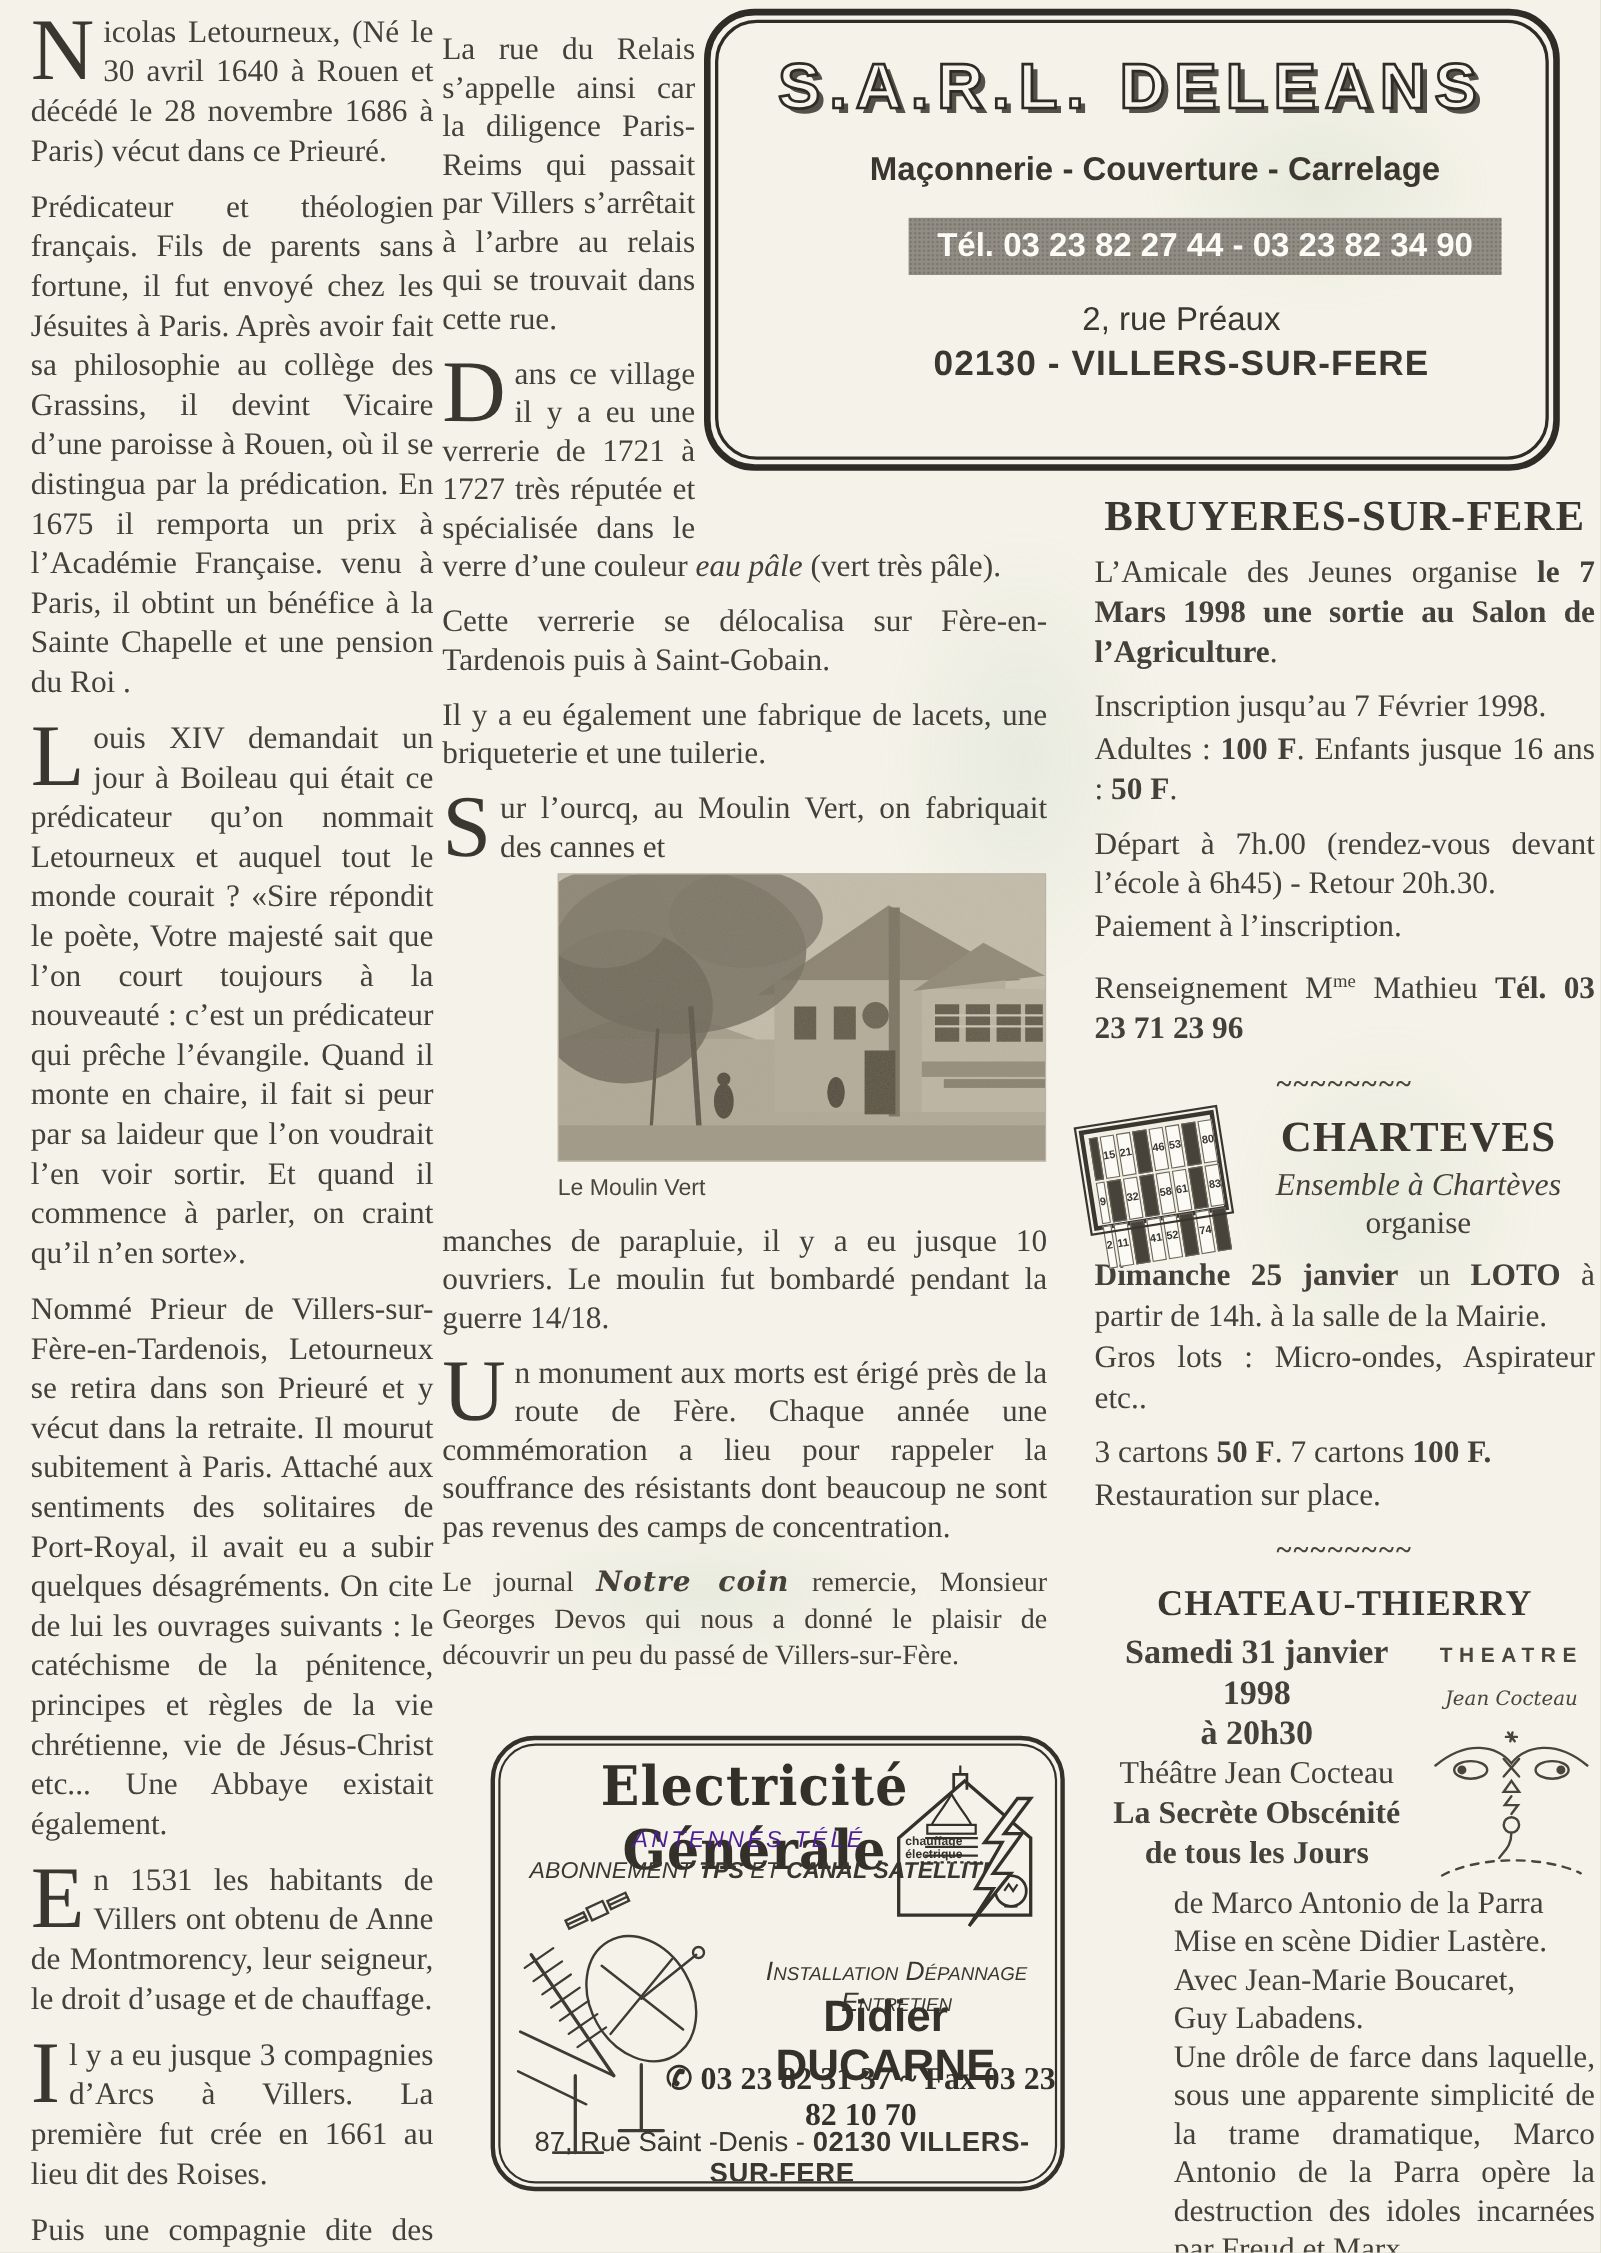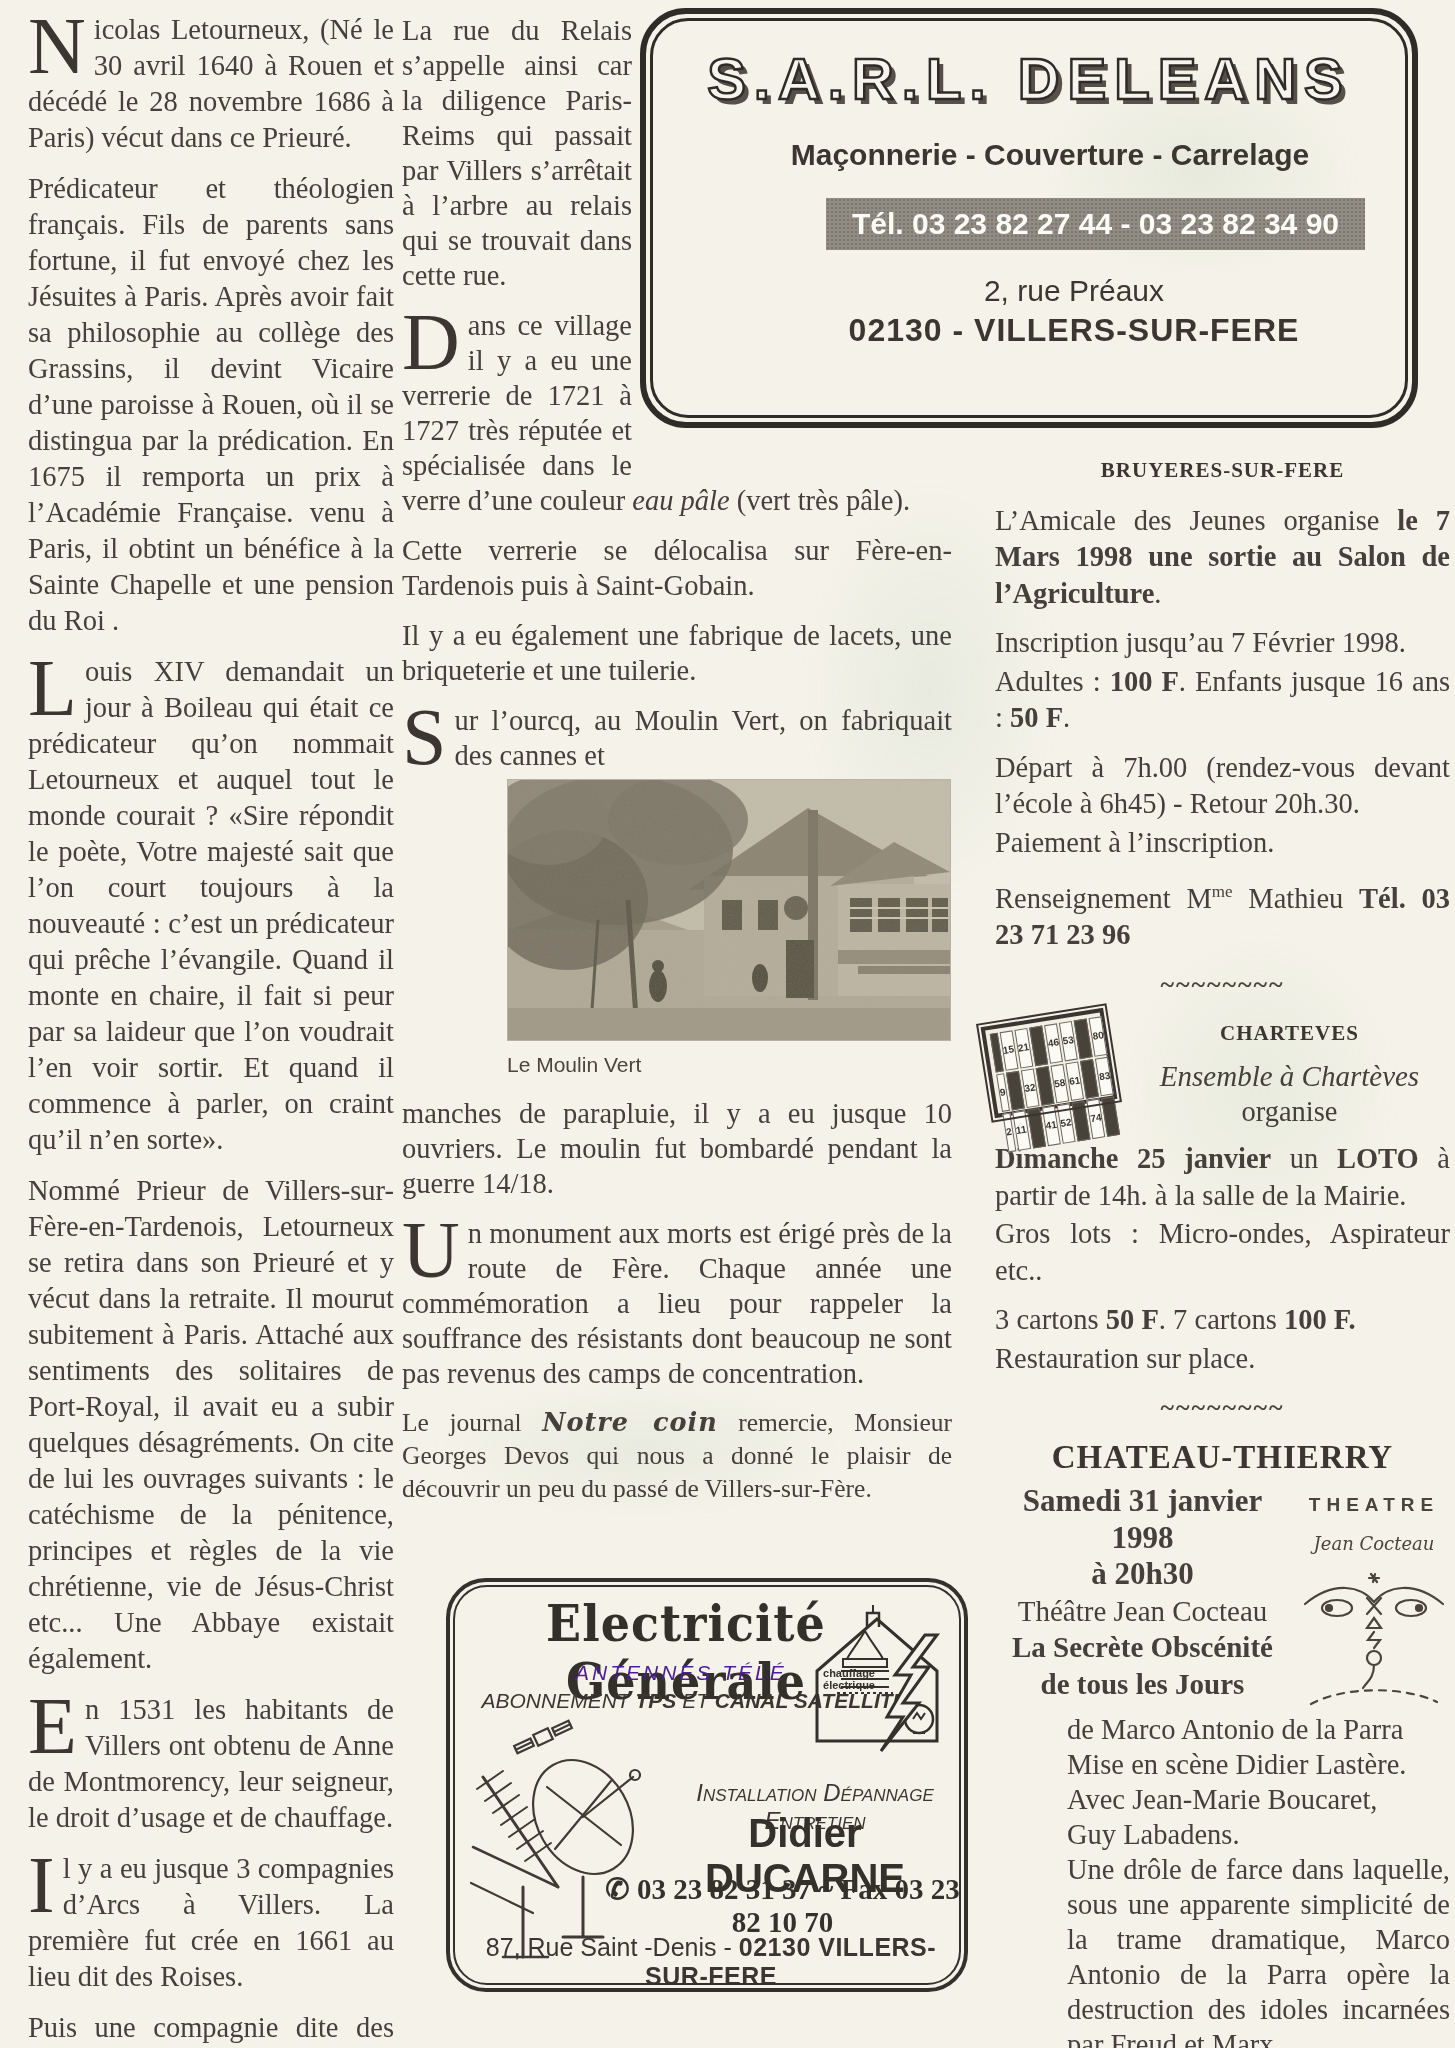--- a/index.html
+++ b/index.html
@@ -22,21 +22,21 @@
   .it{font-style:italic;}
   .scriptword{font-style:italic;font-weight:bold;font-family:"DejaVu Serif",serif;letter-spacing:1px;}
   .smalltext{font-size:25.5px;line-height:33px;}
   .spacer-right{float:right;width:320px;height:470px;}
   
   .photo{margin:6px 0 0 105px;width:442px;height:260px;display:block;border:1px solid #b9b2a2;background:#c8c1b0;}
   .photo-caption{margin:6px 0 14px 105px;font-family:"Liberation Sans",sans-serif;font-size:21px;color:#4a453d;text-align:left;}
   
   .rcol{position:absolute;left:995px;top:452px;width:455px;font-size:28.5px;line-height:36.5px;text-align:justify;color:#45403a;}
   .rcol p{margin:0 0 13px 0;}
-  .sec-head{font-weight:bold;text-align:center;font-size:21px;letter-spacing:1px;color:#3b362f;margin:0 0 14px 0;}
+  .sec-head{font-weight:bold;text-align:center;font-size:39px;letter-spacing:1px;color:#3b362f;margin:0 0 14px 0;}
   .squiggle{text-align:center;font-weight:bold;font-size:26px;letter-spacing:2px;color:#4a443c;margin:6px 0 12px 0;}
   .center{text-align:center;}
   sup{font-size:17px;}
   
   .loto-wrap{float:left;width:132px;height:118px;margin:2px 10px 6px -8px;}
   .loto{width:124px;height:92px;border:4px solid #3a352e;outline:2px solid #3a352e;outline-offset:2px;background:#f2f0e5;transform:rotate(-9deg);padding:4px;box-sizing:border-box;}
   .loto-grid{display:grid;width:100%;height:100%;grid-template-columns:repeat(8,1fr);grid-template-rows:repeat(3,1fr);gap:2px;}
   .loto-cell{font-family:"Liberation Sans",sans-serif;font-size:10px;font-weight:bold;color:#3a352e;display:flex;align-items:center;justify-content:center;background:#fbfaf4;border:1px solid #6b655a;}
   .loto-cell:empty{background:#47423a;}
   
@@ -82,21 +82,21 @@
     <p><span class="dropcap">N</span><span>icolas Letourneux, (Né le 30 avril 1640 à Rouen et décédé le 28 novembre 1686 à Paris) vécut dans ce Prieuré.</span></p>
     <p>Prédicateur et théologien français. Fils de parents sans fortune, il fut envoyé chez les Jésuites à Paris. Après avoir fait sa philosophie au collège des Grassins, il devint Vicaire d’une paroisse à Rouen, où il se distingua par la prédication. En 1675 il remporta un prix à l’Académie Française. venu à Paris, il obtint un bénéfice à la Sainte Chapelle et une pension du Roi .</p>
     <p><span class="dropcap">L</span><span>ouis XIV demandait un jour à Boileau qui était ce prédicateur qu’on nommait Letourneux et auquel tout le monde courait ? «Sire répondit le poète, Votre majesté sait que l’on court toujours à la nouveauté : c’est un prédicateur qui prêche l’évangile. Quand il monte en chaire, il fait si peur par sa laideur que l’on voudrait l’en voir sortir. Et quand il commence à parler, on craint qu’il n’en sorte».</span></p>
     <p>Nommé Prieur de Villers-sur-Fère-en-Tardenois, Letourneux se retira dans son Prieuré et y vécut dans la retraite. Il mourut subitement à Paris. Attaché aux sentiments des solitaires de Port-Royal, il avait eu a subir quelques désagréments. On cite de lui les ouvrages suivants : le catéchisme de la pénitence, principes et règles de la vie chrétienne, vie de Jésus-Christ etc... Une Abbaye existait également.</p>
     <p><span class="dropcap">E</span><span>n 1531 les habitants de Villers ont obtenu de Anne de Montmorency, leur seigneur, le droit d’usage et de chauffage.</span></p>
     <p><span class="dropcap">I</span><span>l y a eu jusque 3 compagnies d’Arcs à Villers. La première fut crée en 1661 au lieu dit des Roises.</span></p>
     <p>Puis une compagnie dite des Blancs et l’autre des Rouges.</p>
 
   </div>
 
-  <div class="col" style="left:402px;top:13px;width:550px;line-height:35px;">
+  <div class="col" style="left:402px;top:28px;width:550px;line-height:35px;">
     <div class="spacer-right"></div>
     <p>La rue du Relais s’appelle ainsi car la diligence Paris-Reims qui passait par Villers s’arrêtait à l’arbre au relais qui se trouvait dans cette rue.</p>
     <p><span class="dropcap">D</span><span>ans ce village il y a eu une verrerie de 1721 à 1727 très réputée et spécialisée dans le verre d’une couleur </span><span class="it">eau pâle</span><span> (vert très pâle).</span></p>
     <p>Cette verrerie se délocalisa sur Fère-en-Tardenois puis à Saint-Gobain.</p>
     <p>Il y a eu également une fabrique de lacets, une briqueterie et une tuilerie.</p>
     <p style="margin-bottom:4px;"><span class="dropcap">S</span><span>ur l’ourcq, au  Moulin Vert, on fabriquait des cannes et</span></p>
 
     <svg class="photo" viewBox="0 0 442 260" preserveAspectRatio="none">
       <defs>
         <filter id="grain">

